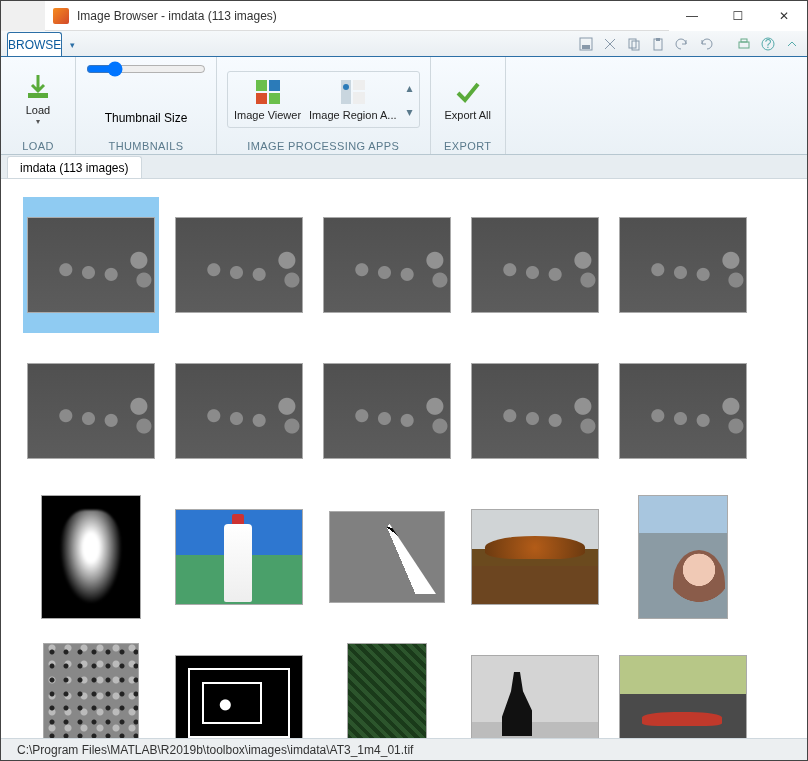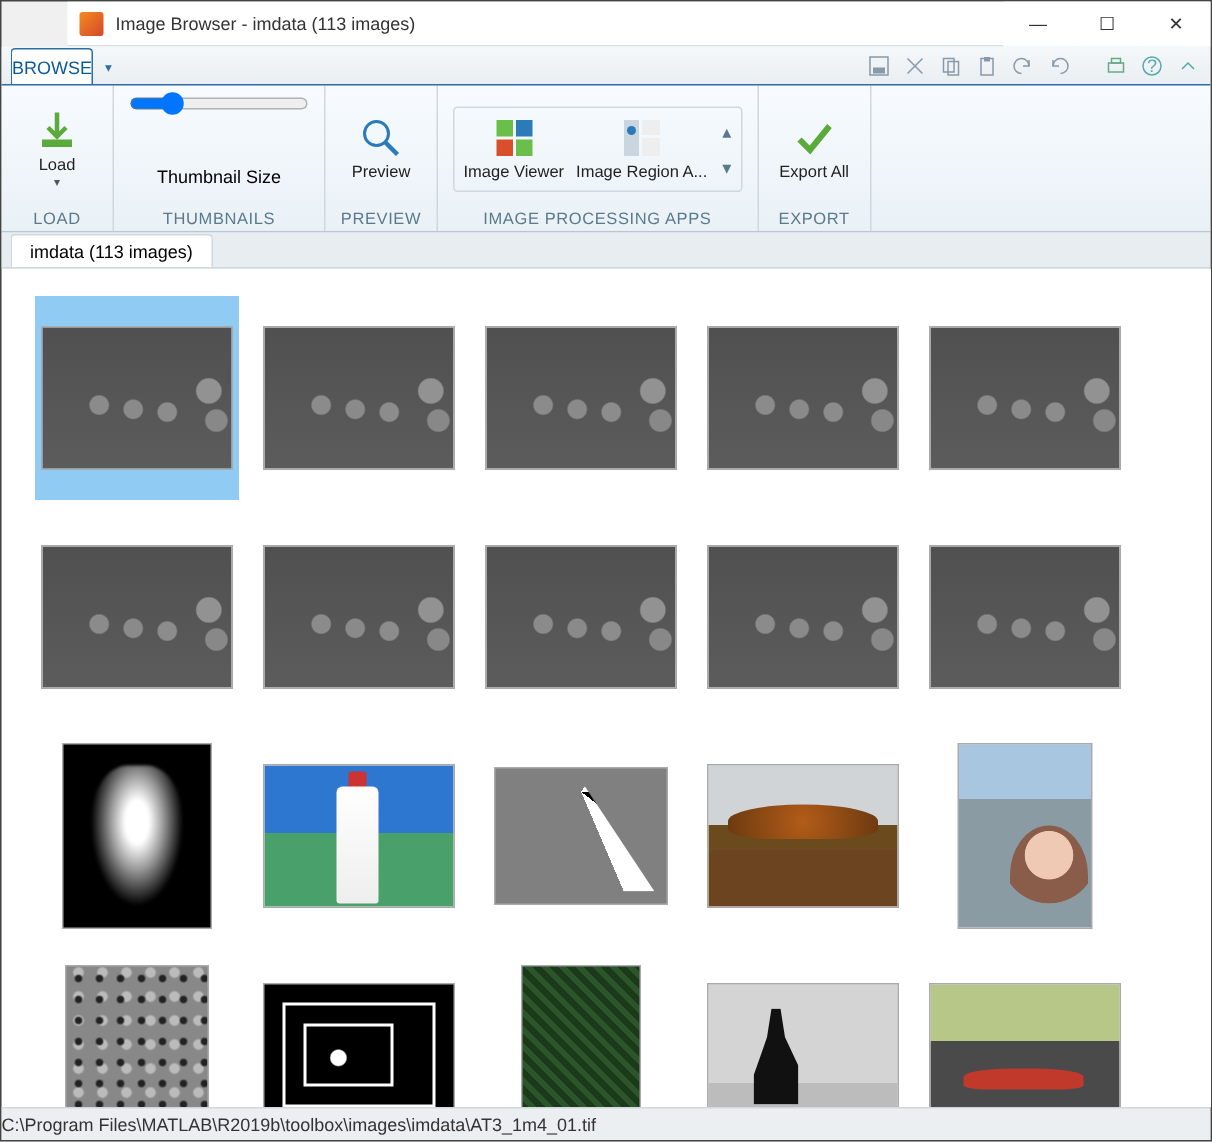--- a/index.html
+++ b/index.html
@@ -69,21 +69,21 @@
 .thumb.rects { background:#000; }
 .thumb.rects::before { content:""; position:absolute; inset:12px; border:2px solid #fff; }
 .thumb.rects::after { content:""; position:absolute; inset:26px 40px 26px 26px; border:2px solid #fff; background:#000 radial-gradient(circle at 38% 55%,#fff 5px,transparent 6px); }
 .thumb.board { width:80px; height:120px; background:repeating-linear-gradient(45deg,#1a3a1a 0 4px,#2c552c 4px 8px),#0b2a0b; }
 .thumb.camera { background:linear-gradient(#d4d4d4 0 70%,#bcbcbc 70% 100%); }
 .thumb.camera::after { content:""; position:absolute; left:30px; top:16px; width:30px; height:64px; background:#111; clip-path:polygon(40% 0,60% 0,70% 30%,100% 60%,100% 100%,0 100%,0 70%,30% 30%); }
 .thumb.canoe { background:linear-gradient(#b7c787 0 40%, #4a4a4a 40% 100%); }
 .thumb.canoe::after { content:""; position:absolute; left:22px; top:56px; width:80px; height:14px; background:#c0392b; border-radius:40% 40% 20% 20%; }
 
 
-.status { height:22px; background:#eceff1; border-top:1px solid #cfd8de; display:flex; align-items:center; padding:0 0; color:#333; }
+.status { height:22px; background:#eceff1; border-top:1px solid #cfd8de; display:flex; align-items:center; padding:0 16px; color:#333; }
 
 
 svg { display:block; }
 </style>
 </head>
 <body>
 
 <div class="titlebar">
   <div class="appicon"></div>
   <div class="title">Image Browser - imdata (113 images)</div>
@@ -173,34 +173,20 @@
   <div class="rgrp">
     <div class="body" style="flex-direction:column;gap:31px">
       <div class="slider">
         <input type="range" min="0" max="100" value="20" style="">
       </div>
       <div>Thumbnail Size</div>
     </div>
     <div class="glabel">THUMBNAILS</div>
   </div>
 
-  <div class="rgrp">
-    <div class="body">
-      <div class="rbtn">
-        <div class="ic">
-          <svg width="28" height="28">
-              <circle cx="11" cy="11" r="8" fill="none" stroke="#2b7bb9" stroke-width="2"></circle>
-              <line x1="17" y1="17" x2="25" y2="25" stroke="#2b7bb9" stroke-width="3"></line>
-            </svg>
-        </div>
-        <div class="lbl">Preview</div>
-      </div>
-    </div>
-    <div class="glabel">PREVIEW</div>
-  </div>
 
   <div class="rgrp" style="flex:0 0 auto">
     <div class="body">
       <div class="appsframe">
         <div class="rbtn">
           <div class="ic">
               <svg width="28" height="28">
                 <rect x="2" y="2" width="11" height="11" fill="#6abf4b"></rect>
                 <rect x="15" y="2" width="11" height="11" fill="#2b7bb9"></rect>
                 <rect x="2" y="15" width="11" height="11" fill="#d94f2a"></rect>

